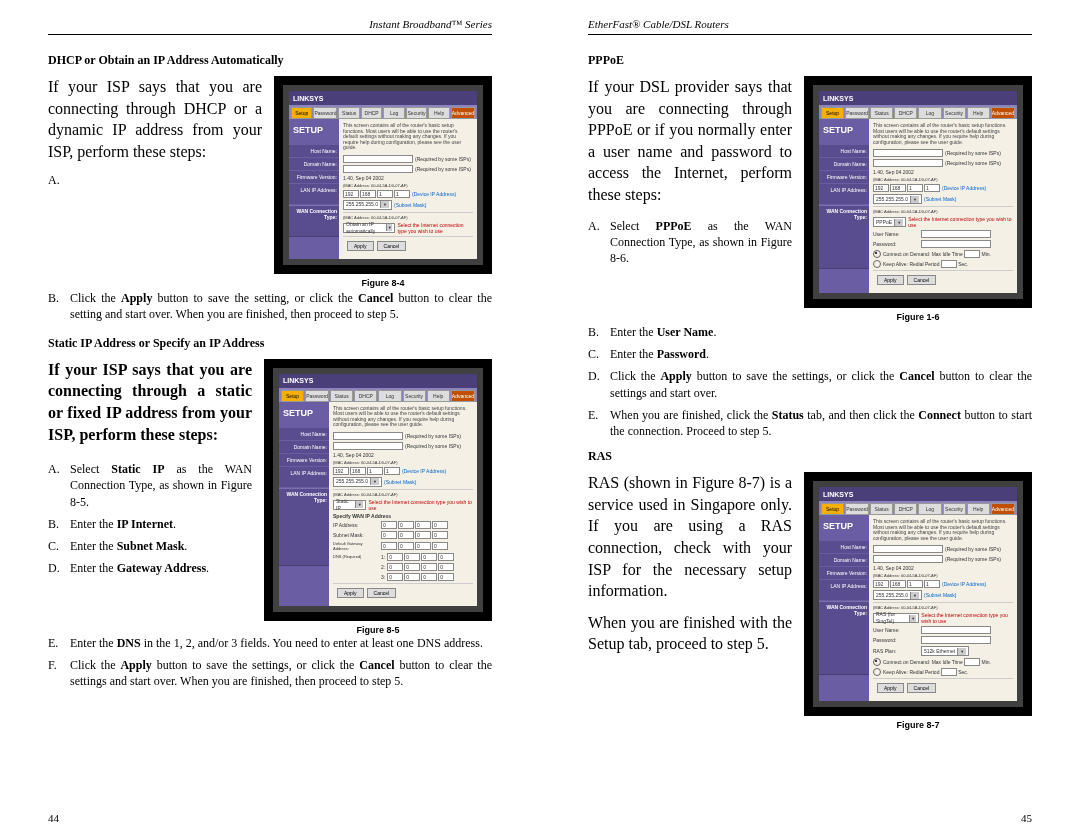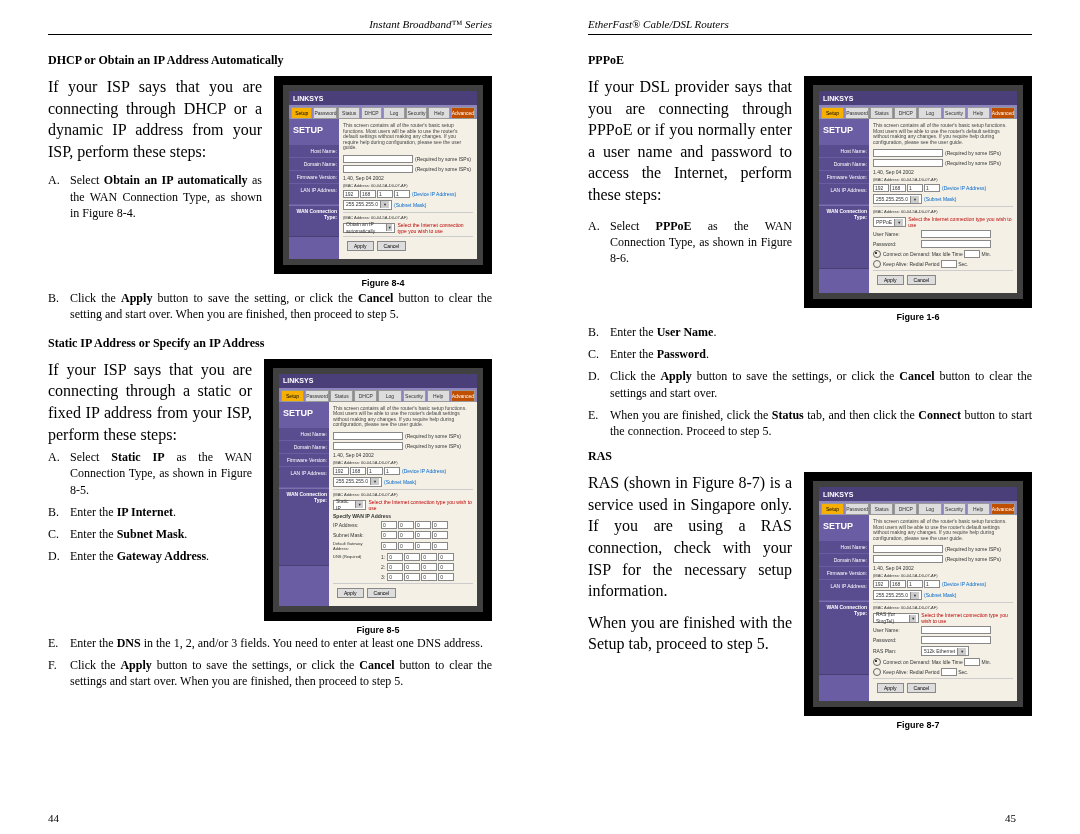--- a/index.html
+++ b/index.html
@@ -72,21 +72,21 @@
     font-weight: bold;
     font-family: Arial, Helvetica, sans-serif;
     margin-top: 4px;
   }
   .page-number {
     position: absolute;
     bottom: 10px;
     font-size: 11px;
   }
   .page-number.left { left: 48px; }
-  .page-number.right { right: 64px; }
+  .page-number.right { right: 48px; }
 
   
   .screenshot {
     width: 100%;
     border: 1px solid #000;
     background: #000;
     box-sizing: border-box;
     font-family: Arial, Helvetica, sans-serif;
   }
   .screenshot-inner {
@@ -282,23 +282,20 @@
     <div class="page-header left">Instant Broadband™ Series</div>
     <hr class="hr-top">
 
     <div class="section-title">DHCP or Obtain an IP Address Automatically</div>
 
     <div class="two-col">
       <div class="text-col">
         <div class="body-text" style="margin-bottom:10px;">If your ISP says that you are connecting through DHCP or a dynamic IP address from your ISP, perform these steps:</div>
         <div class="list-item">
           <div class="marker">A.</div>
-          <div class="content">
-            <span>Select </span><span class="bold">Obtain an IP automatically</span><span> as the WAN Connection Type, as shown in Figure 8-4.</span>
-          </div>
         </div>
       </div>
       <div class="fig-col">
         <div class="screenshot">
           <div class="screenshot-inner">
             <div class="router-topbar">
                 <span class="router-logo">LINKSYS</span>
               </div>
             <div class="router-tabs">
               <div class="router-tab active">Setup</div>
@@ -378,21 +375,21 @@
       <div class="marker">B.</div>
       <div class="content">
         <span>Click the </span><span class="bold">Apply</span><span> button to save the setting, or click the </span><span class="bold">Cancel</span><span> button to clear the setting and start over. When you are finished, then proceed to step 5.</span>
       </div>
     </div>
 
     <div class="section-title" style="margin-top:14px;">Static IP Address or Specify an IP Address</div>
 
     <div class="two-col">
       <div class="text-col">
-        <div class="body-text" style="margin-bottom:4px;">If your ISP says that you are connecting through a static or fixed IP address from your ISP, perform these steps:</div>
+        <div class="body-text" style="margin-bottom:16px;font-weight:bold;">If your ISP says that you are connecting through a static or fixed IP address from your ISP, perform these steps:</div>
         <div class="list-item">
           <div class="marker">A.</div>
           <div class="content"><span>Select </span><span class="bold">Static IP</span><span> as the WAN Connection Type, as shown in Figure 8-5.</span></div>
         </div>
         <div class="list-item">
           <div class="marker">B.</div>
           <div class="content"><span>Enter the </span><span class="bold">IP Internet</span><span>.</span></div>
         </div>
         <div class="list-item">
           <div class="marker">C.</div>

